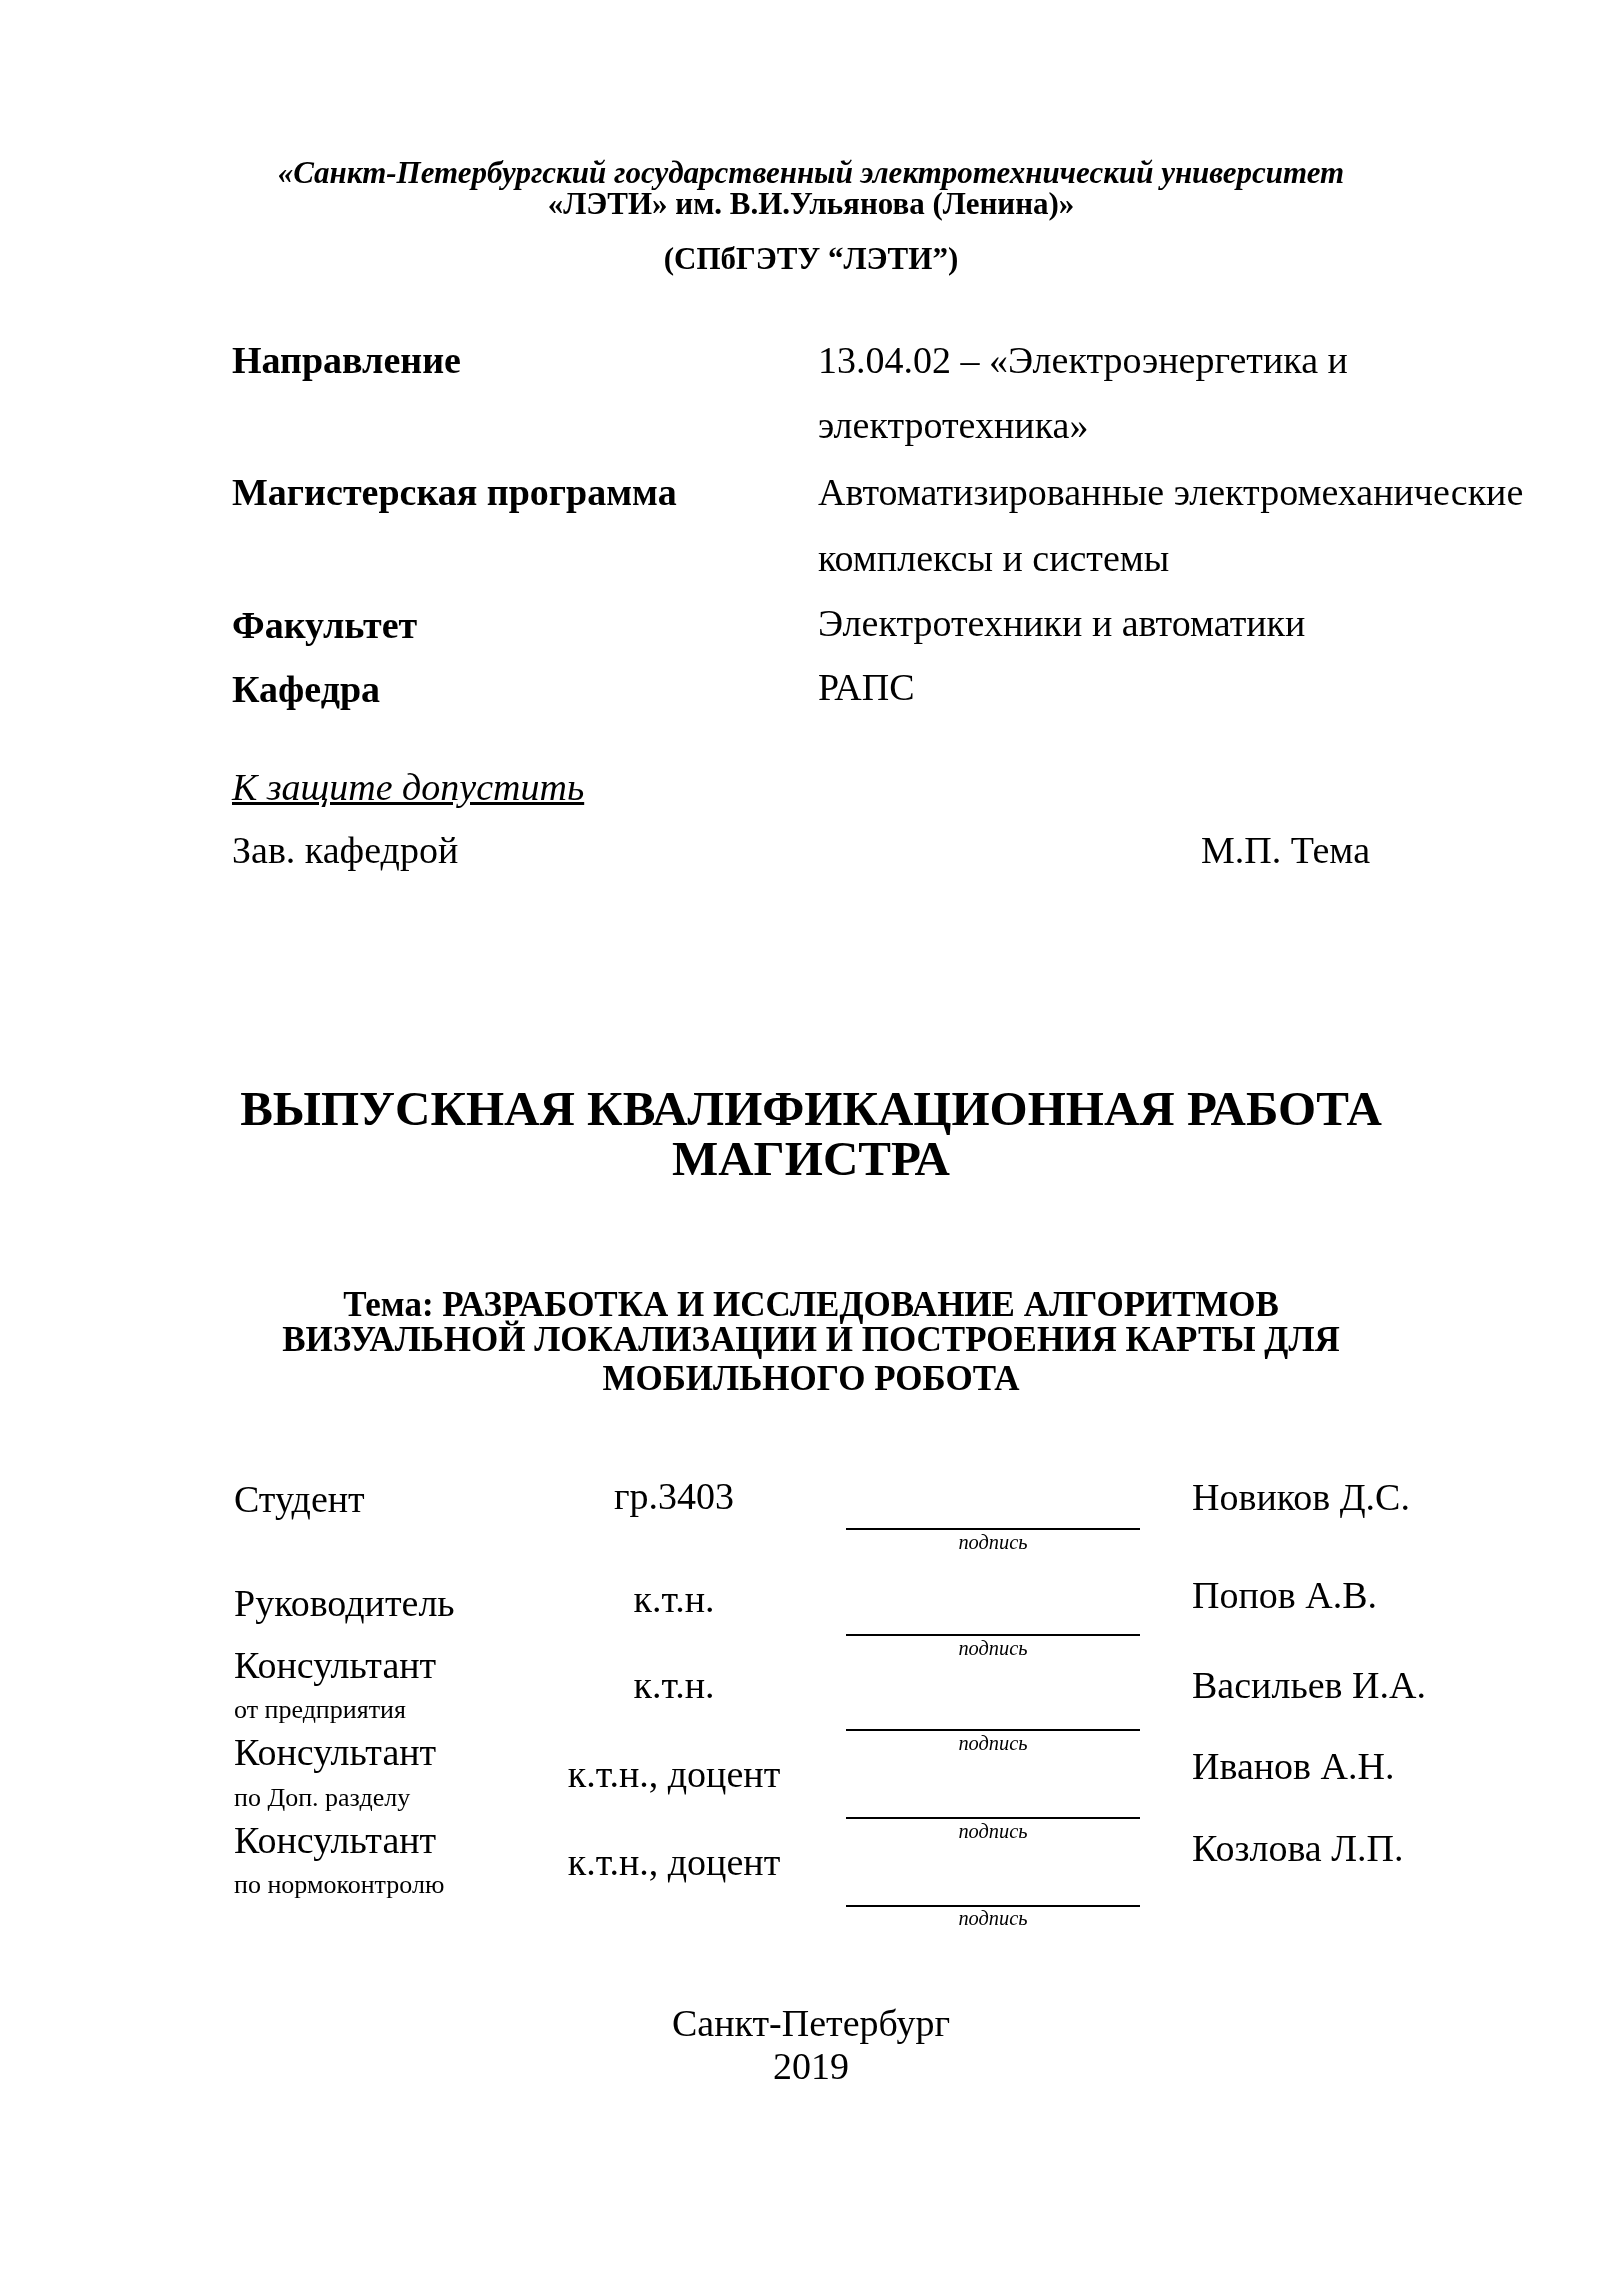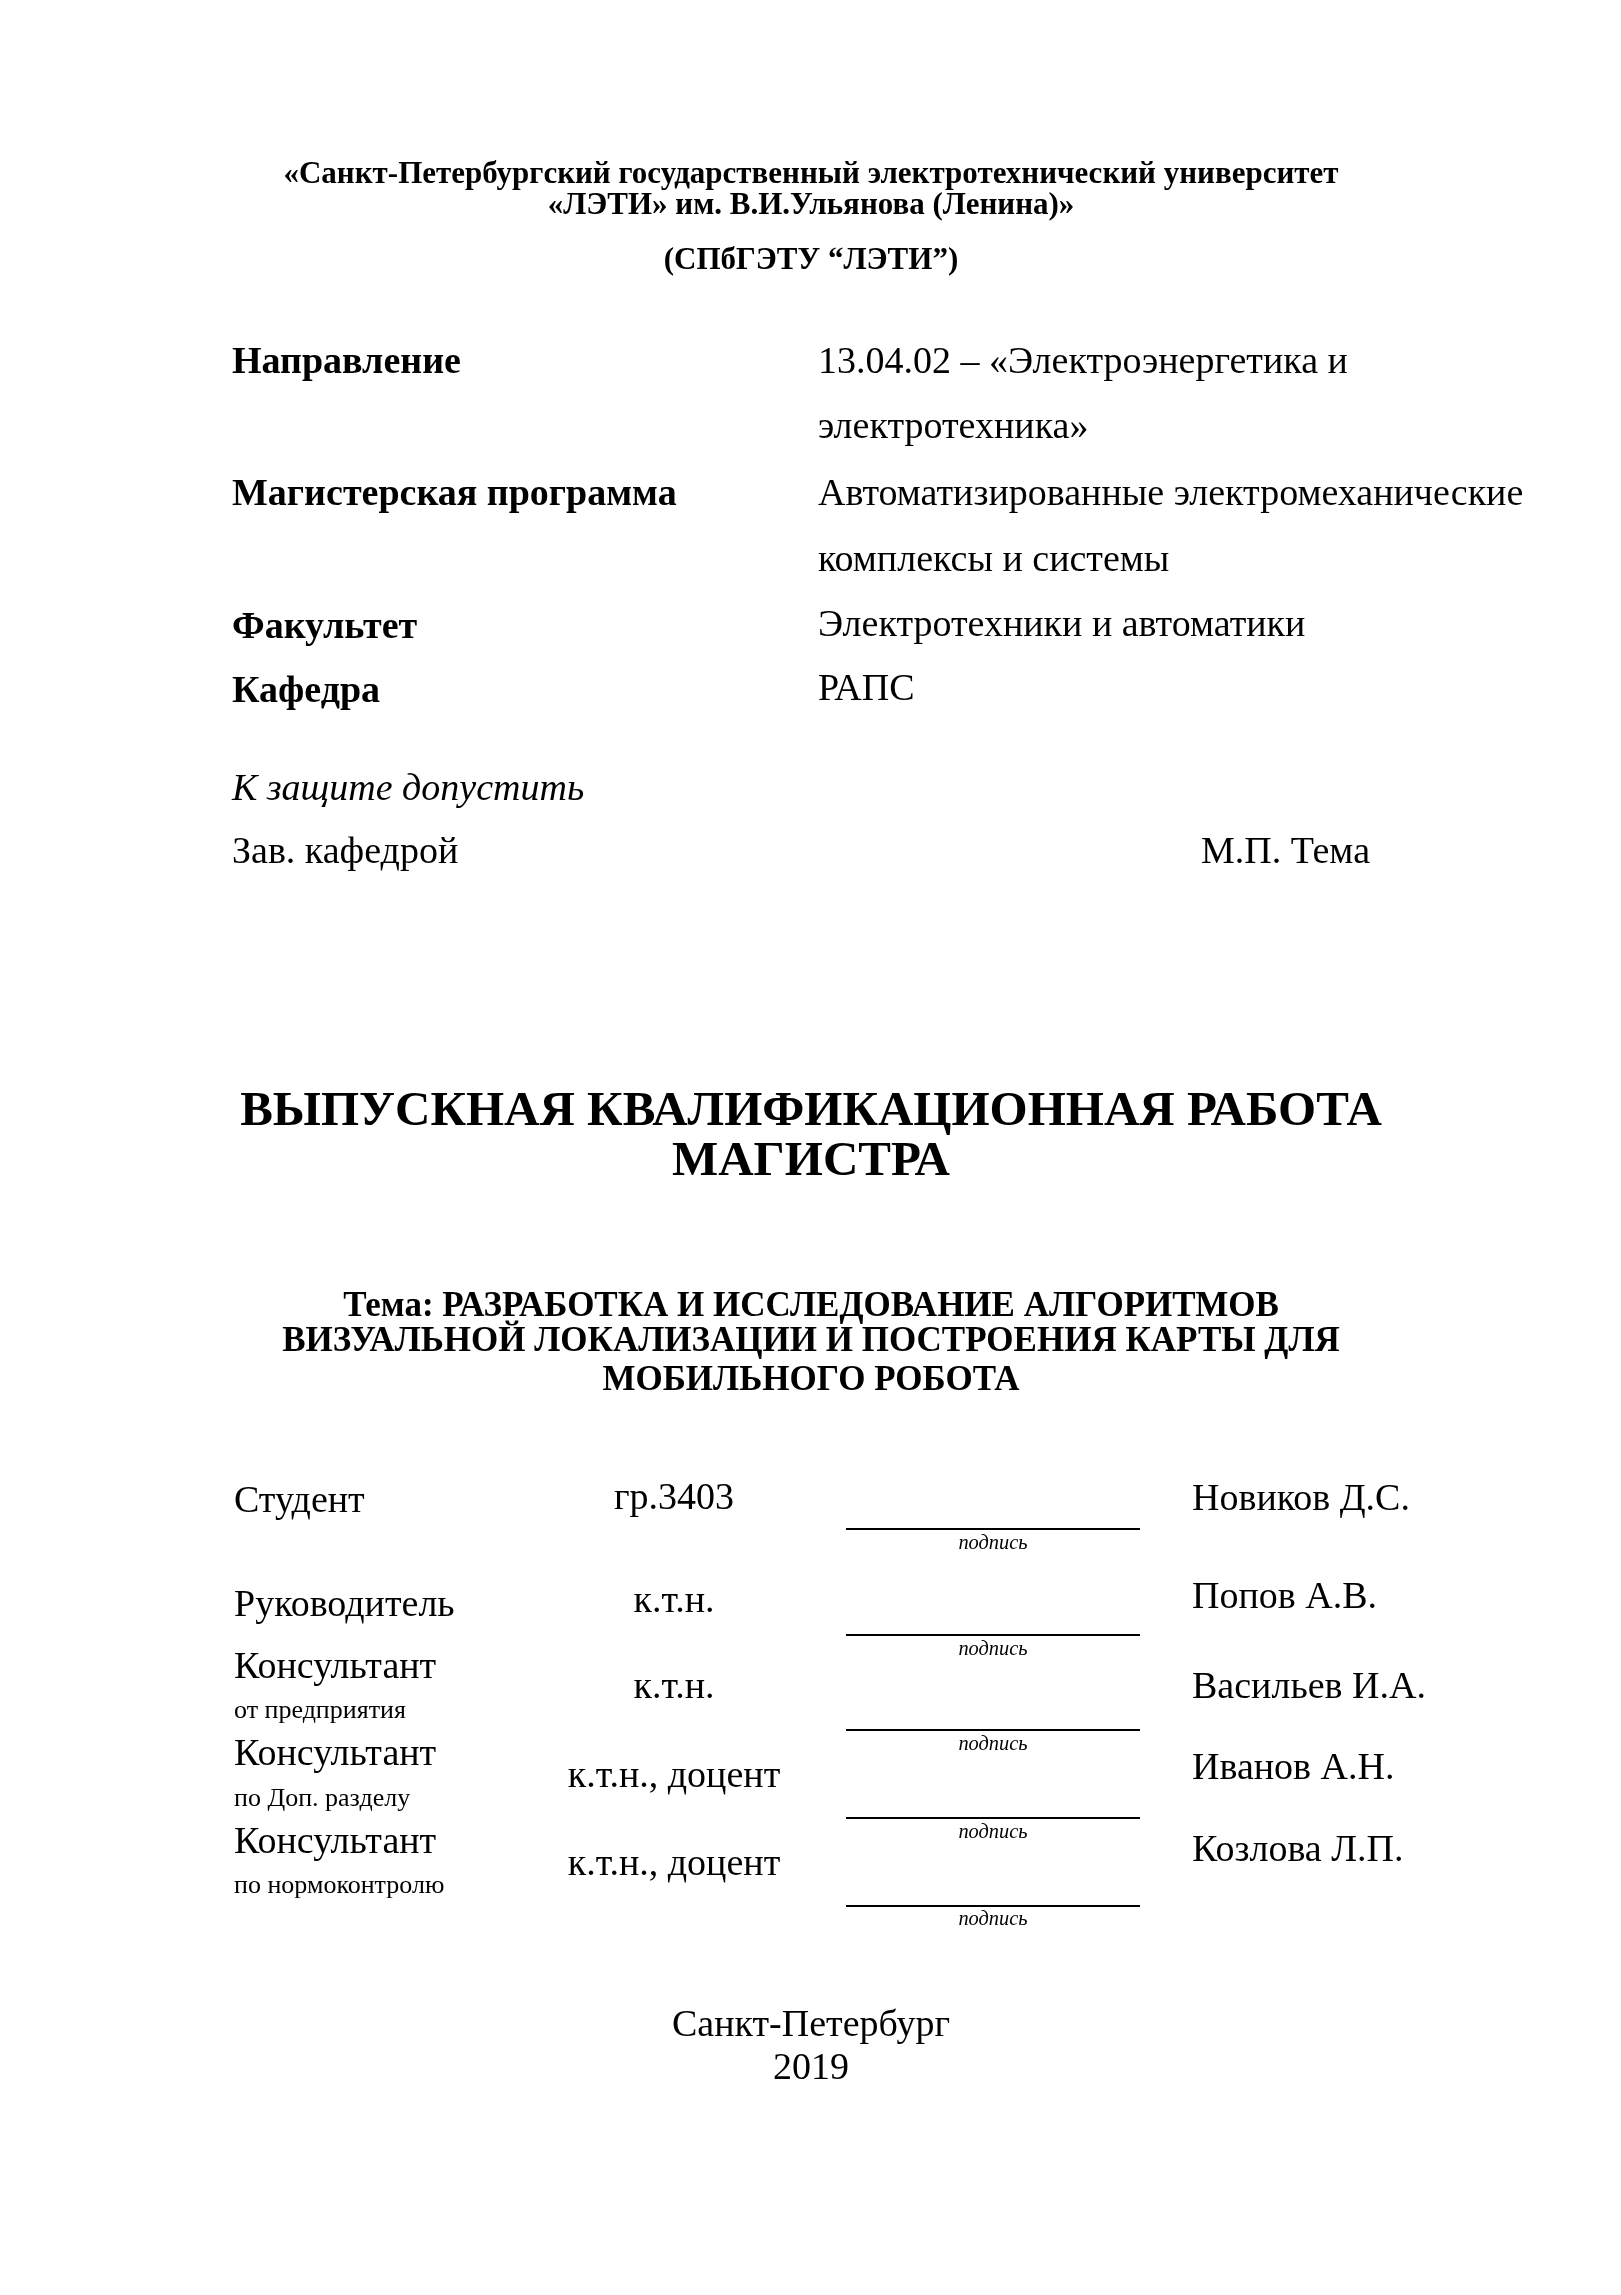--- a/index.html
+++ b/index.html
@@ -1,36 +1,36 @@
 <!DOCTYPE html>
 <html style="font-size:12.6px"><head>
 <meta charset="utf-8">
 <style>
   html, body { margin: 0; padding: 0; background: #ffffff; }
   body { width: 1622px; height: 2295px; position: relative; overflow: hidden;
          font-family: "Liberation Serif", "DejaVu Serif", serif; color: #000; }
   .ln { position: absolute; white-space: nowrap; line-height: 1; }
   .b { font-weight: bold; }
-  .i { font-style: italic; }
+  .i { font-style: italic; text-decoration: underline; }
   .ctr { left: 0; width: 1622px; text-align: center; }
   .f40 { font-size: 31px; }
   .f45 { font-size: 35px; }
   .f48 { font-size: 38px; }
   .f62 { font-size: 49px; }
   .f33 { font-size: 26px; }
   .sigline { position: absolute; left: 846px; width: 294px; height: 0;
              border-top: 2.4px solid #000; }
   .podpis { position: absolute; left: 846px; width: 294px; text-align: center;
             font-size: 20.4px; font-style: italic; line-height: 1; }
   .mid { position: absolute; left: 517px; width: 314px; text-align: center; line-height: 1; }
 </style>
 </head>
 <body>
 
-<div class="ln b f40 ctr" style="top:157px;">«Санкт-Петербургский государственный электротехнический университет</div>
+<div class="ln b f40 ctr" style="top:157px;font-style:italic;">«Санкт-Петербургский государственный электротехнический университет</div>
 <div class="ln b f40 ctr" style="top:188px;">«ЛЭТИ» им. В.И.Ульянова (Ленина)»</div>
 <div class="ln b f40 ctr" style="top:219px;margin-top:24px;">(СПбГЭТУ “ЛЭТИ”)</div>
 
 <div>
   <div class="ln b f48" style="left:232px; top:341px;">Направление</div>
   <div class="ln f48" style="left:818px; top:341px;">13.04.02 – «Электроэнергетика и</div>
   <div class="ln f48" style="left:818px; top:406px;">электротехника»</div>
 
   <div class="ln b f48" style="left:232px; top:473px;">Магистерская программа</div>
   <div class="ln f48" style="left:818px; top:473px;">Автоматизированные электромеханические</div>

